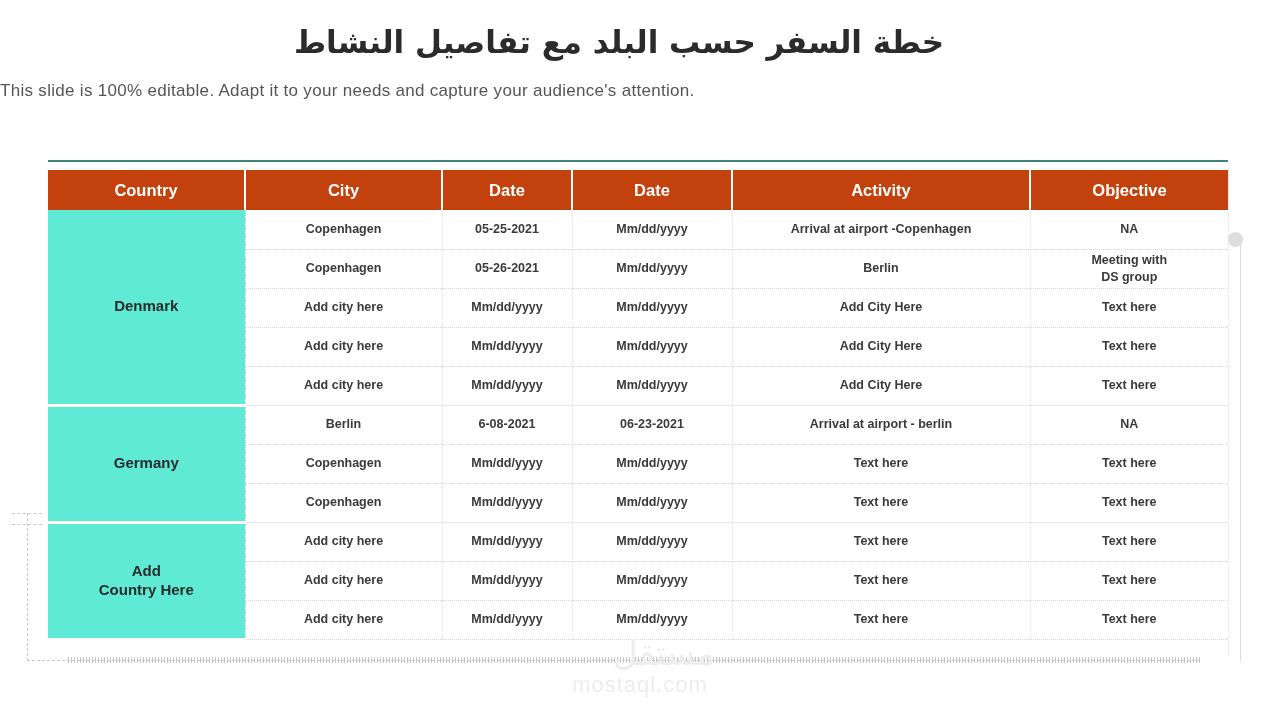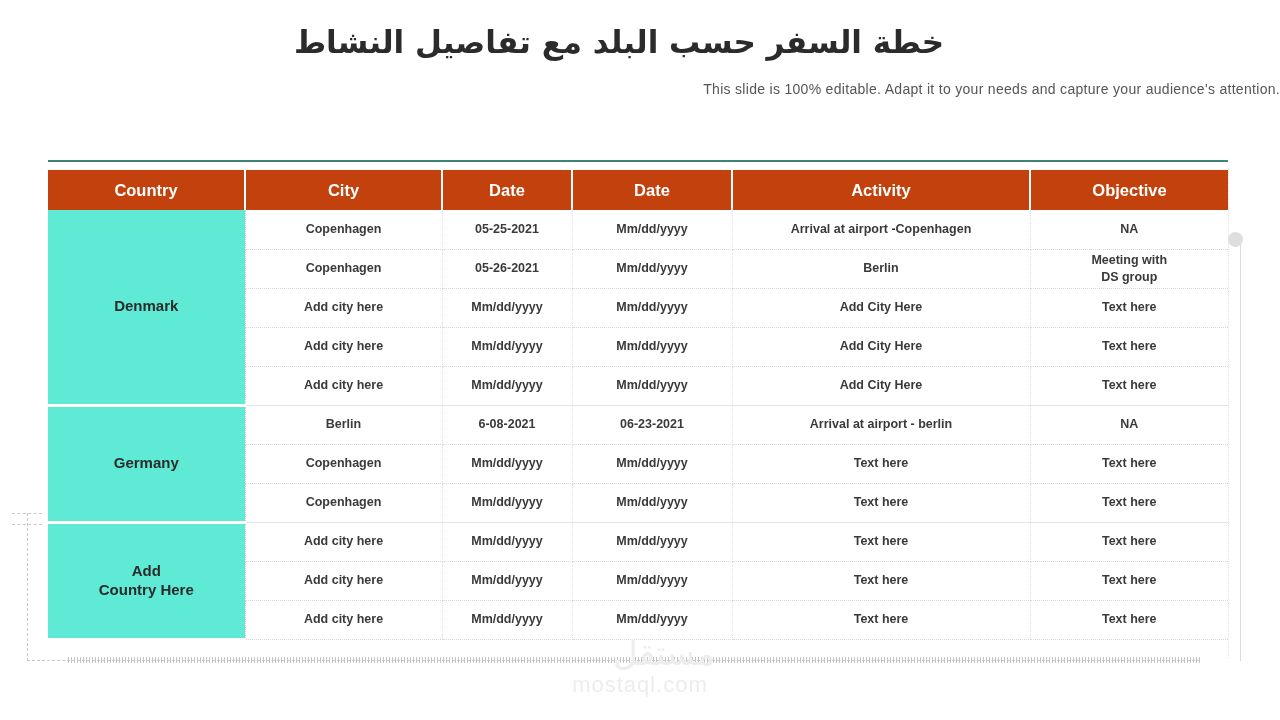--- a/index.html
+++ b/index.html
@@ -89,22 +89,22 @@
     font-weight: bold;
     color: #2b2b2b;
     direction: rtl;
     letter-spacing: 0px;
   }
   .slide-subtitle {
     position: absolute;
     top: 81px;
     left: 0;
     width: 1280px;
-    text-align: right;
-    font-size: 14px;
+    text-align: left;
+    font-size: 17px;
     color: #555555;
     letter-spacing: 0.3px;
   }
 
   
   .top-rule {
     position: absolute;
     left: 48px;
     top: 160px;
     width: 1180px;

